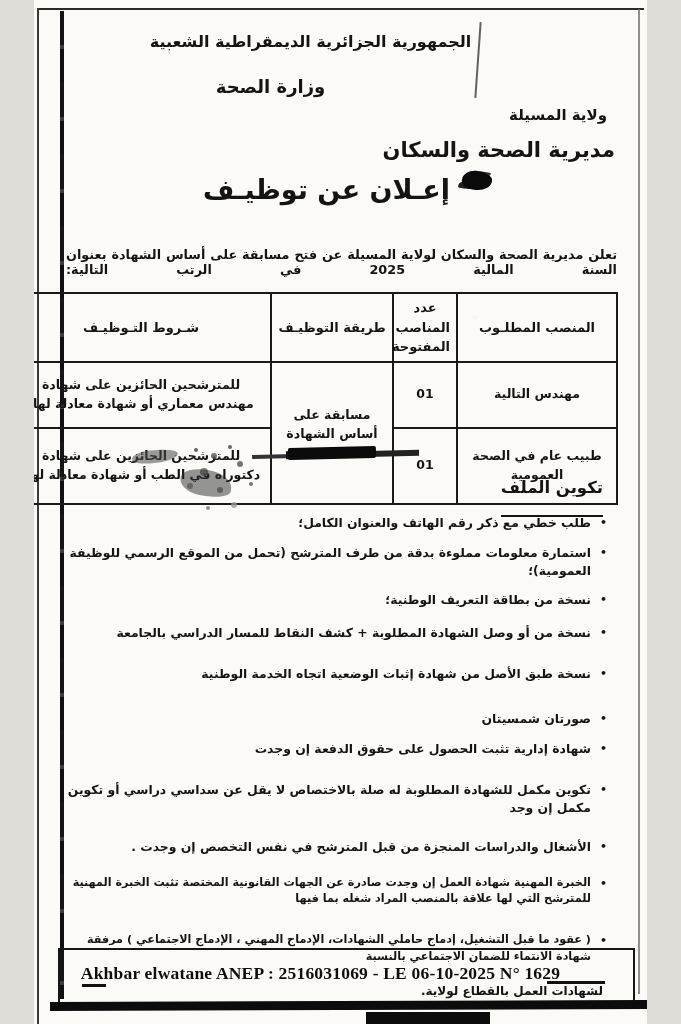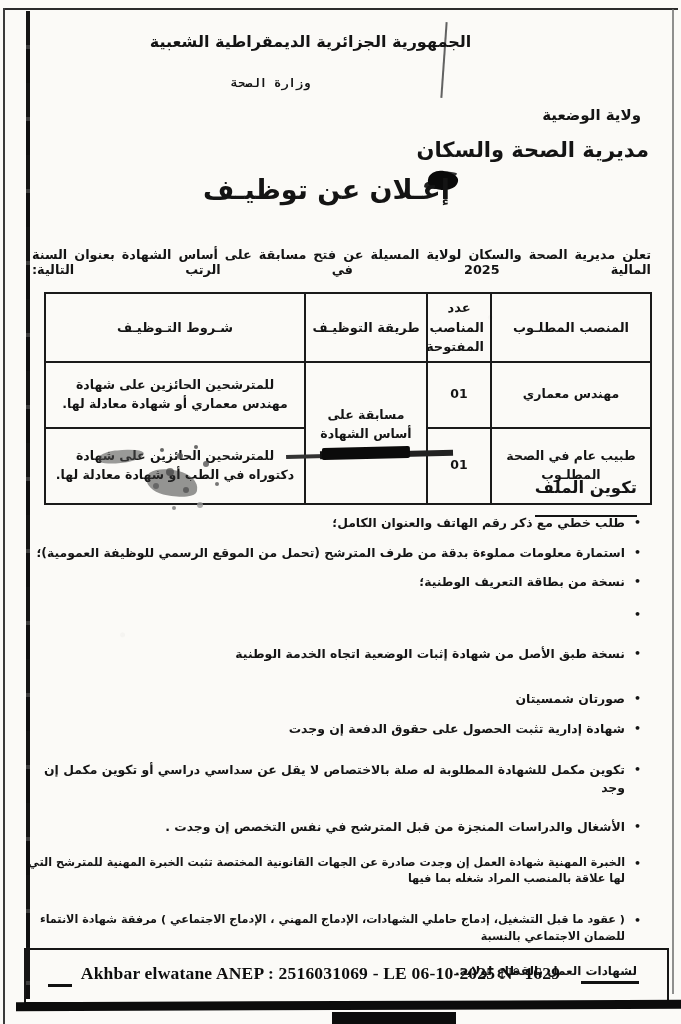--- a/index.html
+++ b/index.html
@@ -1,35 +1,35 @@
 <!DOCTYPE html>
 <html lang="ar"><head>
 <meta charset="utf-8">
 <style>
   html,body { margin:0; padding:0; background:#dedcd6; }
   .page {
-    position:relative; width:681px; height:1024px; margin:0 auto;
+    position:relative; width:613px; height:1024px; margin:0 auto;
     background:#fbfaf7; overflow:hidden; color:#141414;
     font-family:"DejaVu Sans", sans-serif;
     background-image:
       radial-gradient(circle at 18% 62%, rgba(0,0,0,0.025) 0 2px, transparent 3px),
       radial-gradient(circle at 72% 31%, rgba(0,0,0,0.02) 0 2px, transparent 3px);
   }
   
   .frame-top { position:absolute; top:8px; left:5px; right:3px; height:2px; background:#2b2b2b; }
   .frame-left-outer { position:absolute; left:3px; top:8px; bottom:0; width:2px; background:#3a3a3a; }
   .frame-left-inner {
     position:absolute; left:26px; top:11px; height:988px; width:4px;
     background:repeating-linear-gradient(180deg,#151515 0 34px,#3d3d3d 34px 38px,#101010 38px 72px);
   }
   .frame-right { position:absolute; right:7px; top:9px; height:985px; width:2px; background:#6b6b6b; opacity:.75; }
   
   .h-center { position:absolute; left:0; right:0; text-align:center; font-weight:bold; direction:rtl; }
   .republic { top:32px; font-size:16px; letter-spacing:0px; padding-right:60px; }
-  .ministry { top:76px; font-size:12px; padding-right:140px;font-family:Liberation Mono, monospace; }
+  .ministry { top:76px; font-size:18px; padding-right:140px; }
   .h-right { position:absolute; right:40px; text-align:right; font-weight:bold; direction:rtl; }
   .wilaya { top:106px; font-size:15px; }
   .directorate { top:138px; right:32px; font-size:21px; }
   .title { position:absolute; top:174px; left:0; right:0; text-align:center; padding-right:28px;
            font-size:27px; font-weight:bold; direction:rtl; }
   .intro { position:absolute; top:247px; right:30px; left:32px; direction:rtl;
            font-size:12.8px; font-weight:bold; text-align:justify; text-align-last:justify; }
   
   table.jobs { position:absolute; top:292px; right:29px; width:606px; border-collapse:collapse;
                direction:rtl; table-layout:fixed; }
@@ -102,21 +102,21 @@
 <div class="page">
 
   <div class="frame-top"></div>
   <div class="frame-left-outer"></div>
   <div class="frame-left-inner"></div>
   <div class="frame-right"></div>
   <div class="stray-line"></div>
 
   <div class="h-center republic">الجمهورية الجزائرية الديمقراطية الشعبية</div>
   <div class="h-center ministry">وزارة الصحة</div>
-  <div class="h-right wilaya">ولاية الوضعية</div>
+  <div class="h-right wilaya">ولاية المسيلة</div>
   <div class="h-right directorate">مديرية الصحة والسكان</div>
 
   <div class="blob-title"></div>
   <div class="title">إعـلان عن توظيـف</div>
 
   <div class="intro">تعلن مديرية الصحة والسكان لولاية المسيلة عن فتح مسابقة على أساس الشهادة بعنوان السنة المالية 2025 في الرتب التالية:</div>
 
   <table class="jobs">
     <colgroup>
         <col class="c-pos">
@@ -125,30 +125,30 @@
         <col class="c-cond">
       </colgroup>
     <tbody>
         <tr class="hdr">
       <th>المنصب المطلـوب</th>
       <th>عدد المناصب المفتوحة</th>
       <th>طريقة التوظيـف</th>
       <th>شـروط التـوظيـف</th>
     </tr>
     <tr class="r1">
-      <td>مهندس معماري</td>
+      <td>مهندس التالية</td>
       <td class="cnt">01</td>
       <td rowspan="2">
         <span>مسابقة على أساس الشهادة</span>
         <div class="redaction"></div>
       </td>
       <td class="cond">للمترشحين الحائزين على شهادة مهندس معماري أو شهادة معادلة لها.</td>
     </tr>
     <tr class="r2">
-      <td>طبيب عام في الصحة المطلـوب</td>
+      <td>طبيب عام في الصحة العمومية</td>
       <td class="cnt">01</td>
       <td class="cond">للمترشحين الحائزين على شهادة دكتوراه في الطب أو شهادة معادلة لها.</td>
     </tr>
   </tbody>
     </table>
 
   <div class="smudge-table"></div>
   <div class="speckles"></div>
   <div class="smudge-footnote"></div>
 
@@ -163,20 +163,21 @@
     <div class="file-item">
         <span class="bullet">•</span>
         <span>استمارة معلومات مملوءة بدقة من طرف المترشح (تحمل من الموقع الرسمي للوظيفة العمومية)؛</span>
       </div>
     <div class="file-item">
         <span class="bullet">•</span>
         <span>نسخة من بطاقة التعريف الوطنية؛</span>
       </div>
     <div class="file-item">
         <span class="bullet">•</span>
+        <span>نسخة من أو وصل الشهادة المطلوبة + كشف النقاط للمسار الدراسي بالجامعة</span>
       </div>
     <div class="file-item">
         <span class="bullet">•</span>
         <span>نسخة طبق الأصل من شهادة إثبات الوضعية اتجاه الخدمة الوطنية</span>
       </div>
     <div class="file-item">
         <span class="bullet">•</span>
         <span>صورتان شمسيتان</span>
       </div>
     <div class="file-item">

